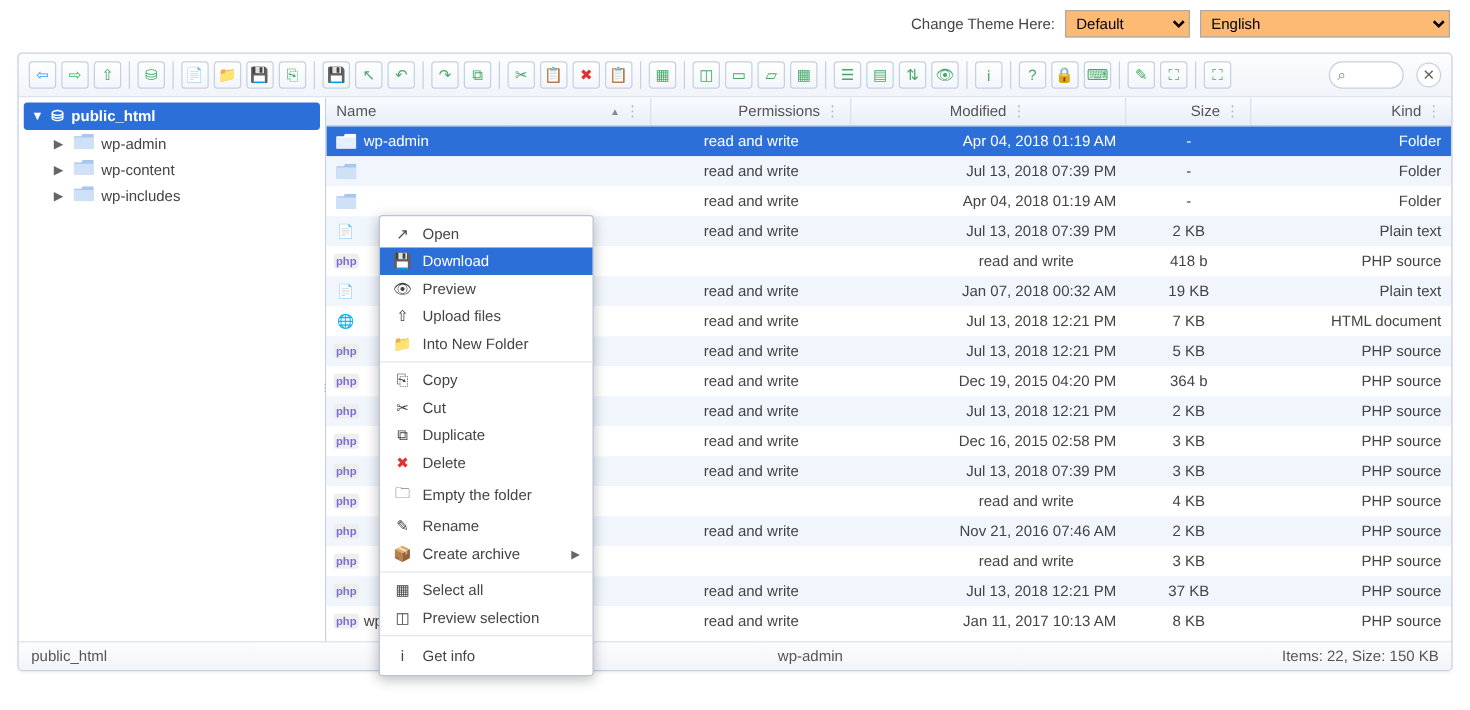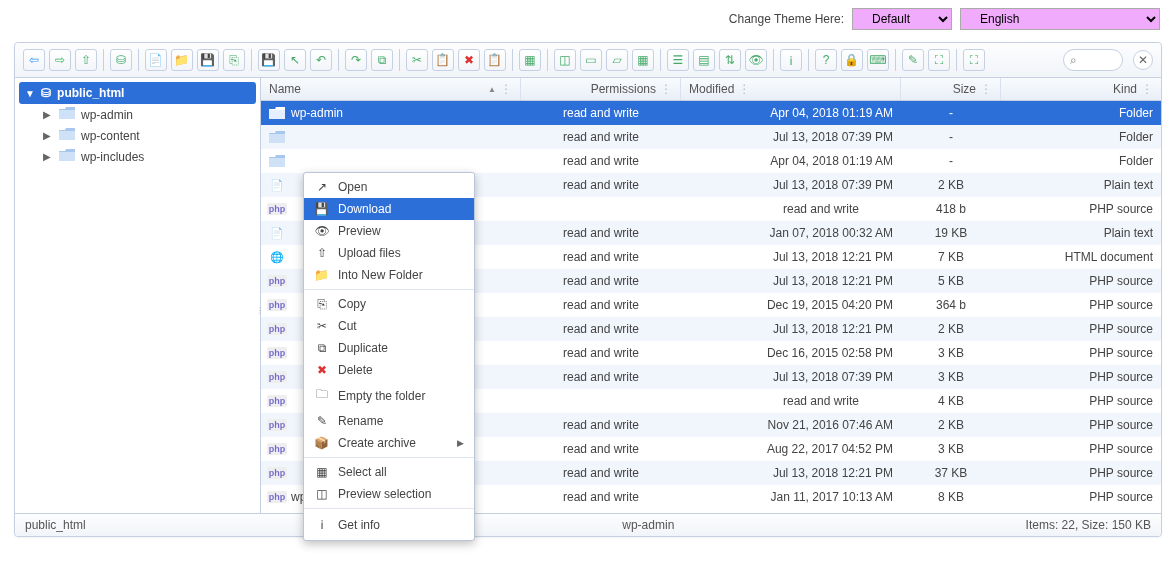--- a/index.html
+++ b/index.html
@@ -1,21 +1,21 @@
 <!DOCTYPE html>
 <html><head>
 <meta charset="utf-8">
 <style>
 * { box-sizing: border-box; margin: 0; padding: 0; }
 body { font-family: Arial, sans-serif; font-size: 12px; background: #fff; color: #444; }
 .container { width: 1176px; height: 568px; position: relative; }
 
 .theme-bar { display:flex; justify-content:flex-end; align-items:center; padding: 8px 16px; gap:8px; }
 .theme-bar label { font-size:12px; }
-.theme-bar select { font-size:12px; padding:2px 15px; min-width:100px; border:1px solid #aaa; background:#f0abfc; }
+.theme-bar select { font-size:12px; padding:2px 4px; min-width:100px; border:1px solid #aaa; background:#fdba74; }
 
 .panel { margin: 4px 14px 10px 14px; border:1px solid #c5d1e2; border-radius:4px; background:#fff; height: 495px; display:flex; flex-direction:column; position:relative; box-shadow: 0 1px 2px rgba(0,0,0,0.05); }
 
 .toolbar { display:flex; align-items:center; padding:6px 8px; background: linear-gradient(#fdfdfe,#f1f4f9); border-bottom:1px solid #c5d1e2; gap:4px; border-radius:4px 4px 0 0; }
 .tb-btn { width:22px; height:22px; border:1px solid #c5d1e2; border-radius:3px; background: linear-gradient(#fff,#f2f5fa); display:flex; align-items:center; justify-content:center; cursor:pointer; font-size:12px; color:#4a6; }
 .tb-sep { width:1px; height:22px; background:#c5d1e2; margin:0 2px; }
 .tb-spacer { flex:1; }
 .search-pill { display:flex; align-items:center; border:1px solid #c5d1e2; border-radius:12px; padding:0 6px; height:22px; background:#fff; gap:6px; min-width:60px; }
 .close-pill { border:1px solid #c5d1e2; border-radius:50%; width:20px; height:20px; display:flex; align-items:center; justify-content:center; font-size:12px; color:#666; cursor:pointer; background:#fff; margin-left:6px; }
 
@@ -29,21 +29,21 @@
 .arrow { font-size:10px; color:#666; width:10px; display:inline-block; }
 .drive-icon { font-size:12px; }
 .splitter-handle { position:absolute; right:-4px; top:50%; width:8px; height:30px; display:flex; align-items:center; justify-content:center; color:#aaa; font-size:8px; }
 
 .filelist { flex:1; display:flex; flex-direction:column; overflow:hidden; position:relative; }
 .cols { display:flex; background: linear-gradient(#f9fbfe,#e9eef7); border-bottom:1px solid #c5d1e2; color:#555; font-size:12px; }
 .col { padding:4px 8px; border-right:1px solid #d9e1ee; display:flex; align-items:center; }
 .col.name { flex: 1 1 260px; }
 .col.name .sort { margin-left:auto; color:#888; font-size:8px; }
 .col.perm { width: 160px; justify-content:flex-end; }
-.col.mod  { width: 220px; justify-content:flex-start; }
+.col.mod  { width: 220px; justify-content:center; }
 .col.size { width: 100px; justify-content:flex-end; }
 .col.kind { width: 160px; justify-content:flex-end; border-right:none; }
 .rows { overflow:auto; flex:1; }
 .row { display:flex; align-items:center; min-height:24px; background:#fff; }
 .row.alt { background:#f1f5fc; }
 .row.selected { background:#2d6fd8; color:#fff; }
 .row.selected .cell a, .row.selected .cell { color:#fff; }
 .cell { padding:3px 8px; overflow:hidden; white-space:nowrap; text-overflow:ellipsis; }
 .cell.name { flex:1 1 260px; display:flex; align-items:center; gap:6px; }
 .cell.perm { width:160px; text-align:center; }
@@ -369,21 +369,20 @@
               <div class="cell kind">PHP source</div>
             </div>
             <div class="row">
               <div class="cell name">
                 <span class="file-ico">
                   <span style="color:#7a6fd0;font-weight:bold;font-size:9px;background:#eee;padding:1px 2px;border-radius:2px;">php</span>
                 </span>
                 <span></span>
               </div>
               <div class="cell perm">read and write</div>
-              <div class="cell mod">Aug 22, 2017 04:52 PM</div>
               <div class="cell size">3 KB</div>
               <div class="cell kind">PHP source</div>
             </div>
             <div class="row alt">
               <div class="cell name">
                 <span class="file-ico">
                   <span style="color:#7a6fd0;font-weight:bold;font-size:9px;background:#eee;padding:1px 2px;border-radius:2px;">php</span>
                 </span>
                 <span></span>
               </div>

